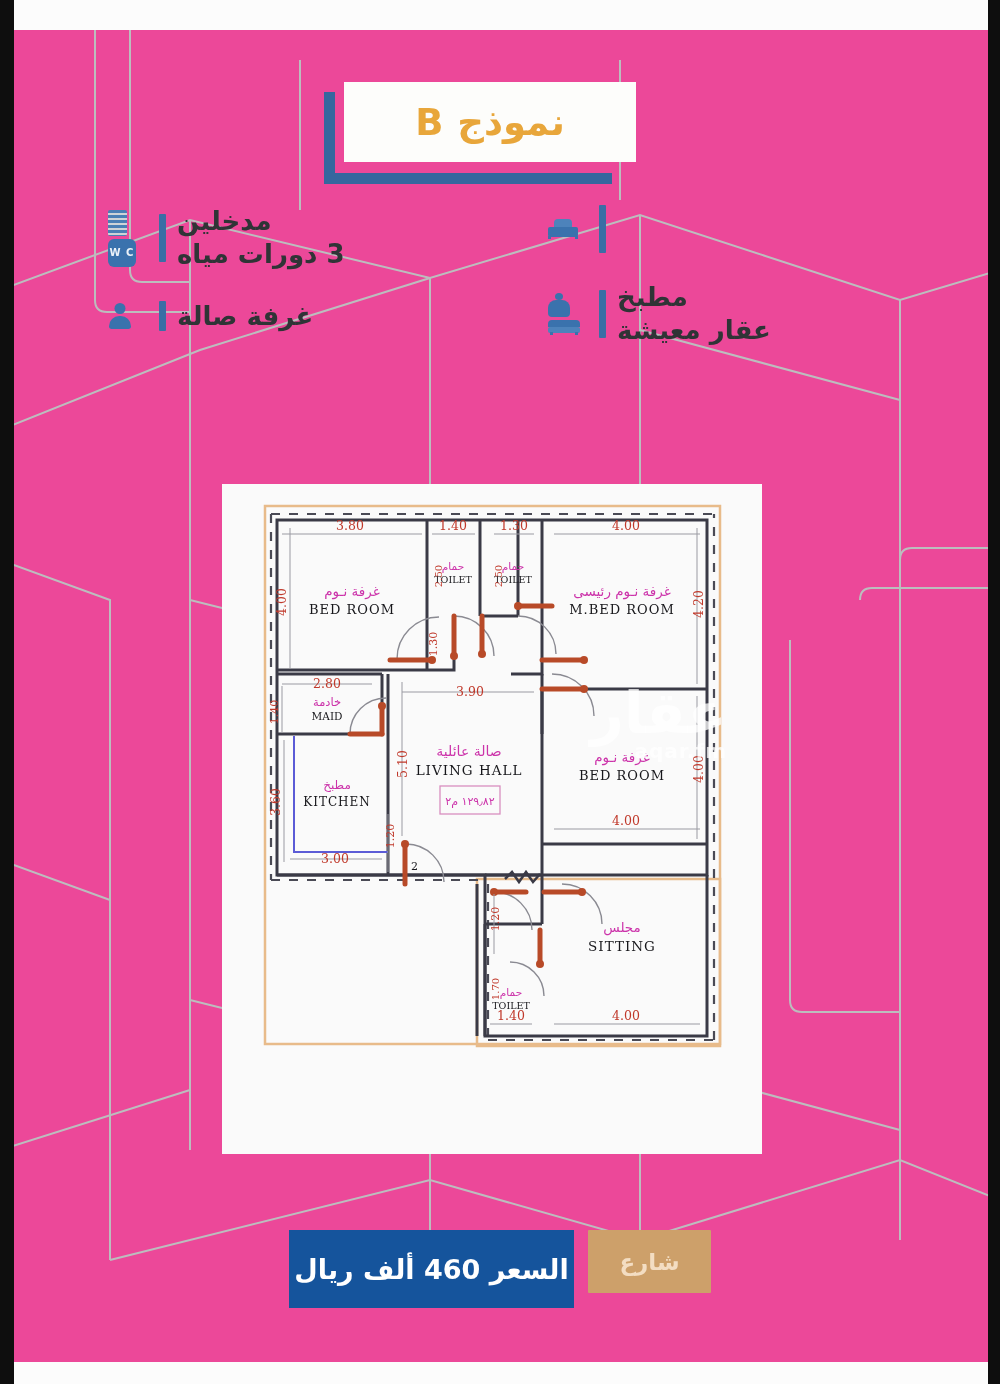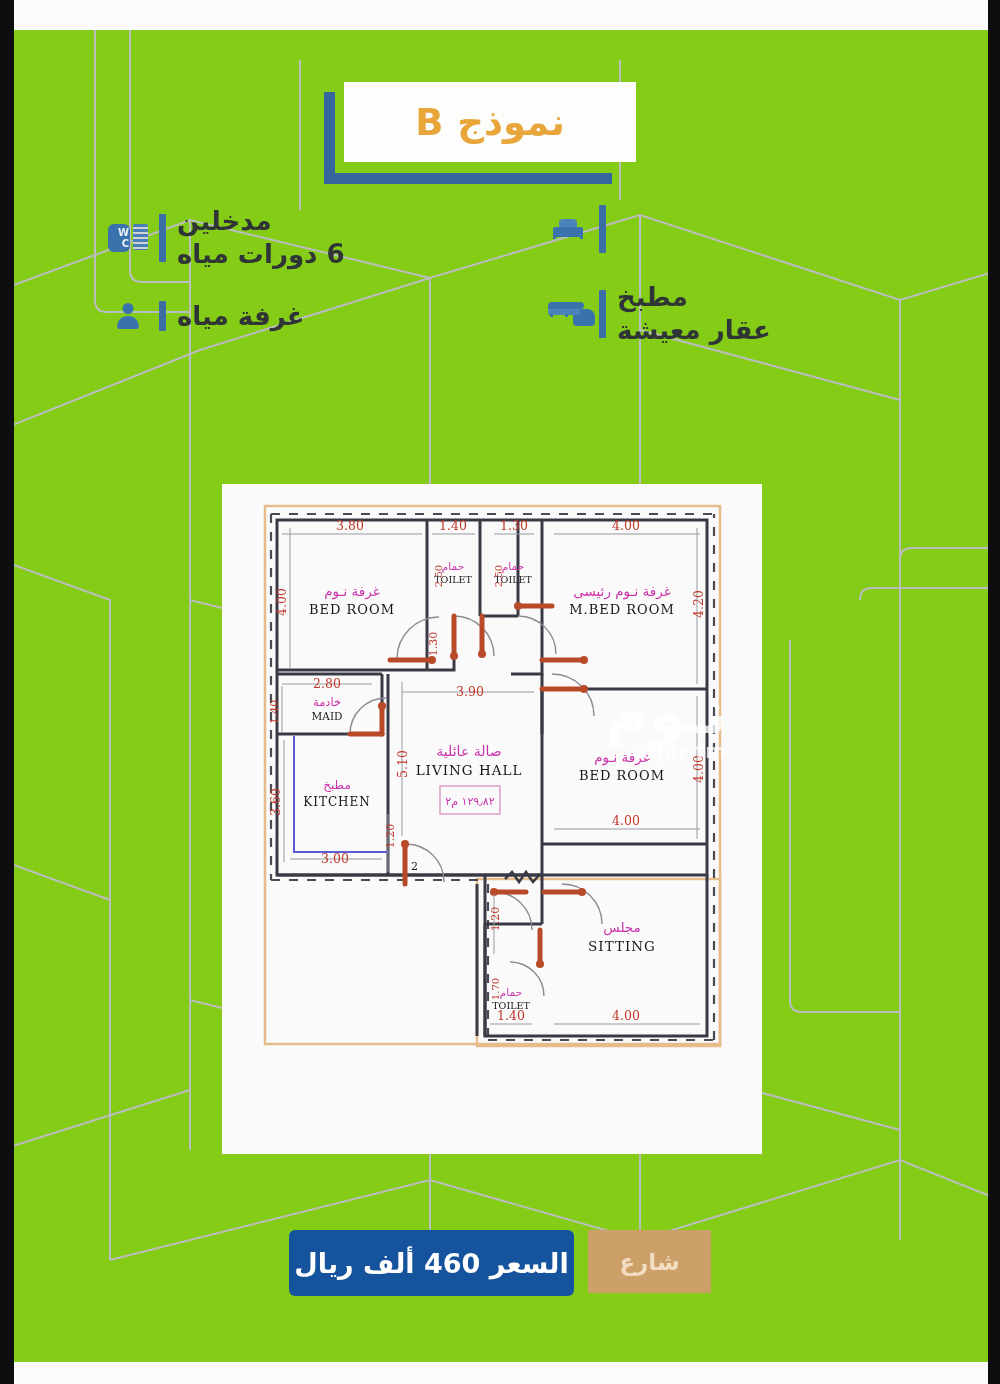--- a/index.html
+++ b/index.html
@@ -4,21 +4,21 @@
 <style>
   html,body{margin:0;padding:0;}
   body{
     width:1000px;height:1384px;
     background:#111;
     font-family:"DejaVu Sans","Liberation Sans",sans-serif;
     overflow:hidden;
   }
   .stage{
     position:absolute;left:0;top:0;width:1000px;height:1384px;
-    background:#84cc16;
+    background:#ec4899;
     overflow:hidden;
   }
   
   .edge-left{position:absolute;left:0;top:0;width:14px;height:1384px;background:#0e0e0e;z-index:40;}
   .edge-right{position:absolute;right:0;top:0;width:12px;height:1384px;background:#0e0e0e;z-index:40;}
   .edge-top{position:absolute;left:14px;top:0;width:974px;height:30px;background:#fcfcfc;z-index:30;}
   .edge-bottom{position:absolute;left:14px;bottom:0;width:974px;height:22px;background:#fcfcfc;z-index:30;}
 
   
   .bg-art{position:absolute;left:0;top:0;width:1000px;height:1384px;z-index:1;}
@@ -43,21 +43,21 @@
   .features{position:absolute;left:0;top:205px;width:1000px;height:250px;z-index:10;}
   .feat-col{position:absolute;}
   .feat-col.right{left:548px;top:0;width:270px;}
   .feat-col.left{left:108px;top:0;width:270px;}
 
   .feat{
     display:flex;flex-direction:row-reverse;align-items:center;justify-content:flex-start;
     gap:11px;margin-bottom:28px;
   }
   .feat-ico{
-    width:40px;min-width:40px;display:flex;flex-direction:row;align-items:flex-start;
+    width:40px;min-width:40px;display:flex;flex-direction:column;align-items:flex-end;
     justify-content:center;gap:3px;
   }
   .feat-bar{width:7px;height:48px;background:#3a6ea5;border-radius:1px;}
   .feat-txt{
     text-align:left;color:#2f3436;font-size:26px;line-height:1.28;
     font-weight:600;flex:1;
   }
   .feat-txt .l1,.feat-txt .l2{display:block;white-space:nowrap;}
   .feat.single .feat-bar{height:30px;}
   .feat.single .feat-ico{gap:0;}
@@ -95,21 +95,21 @@
   .plan-card{position:absolute;left:222px;top:484px;width:540px;height:670px;background:#fafafa;z-index:10;}
   .plan-svg{position:absolute;left:0;top:0;width:540px;height:670px;}
   .wm{position:absolute;left:275px;top:195px;width:230px;height:110px;
       color:rgba(255,255,255,0.75);font-size:58px;font-weight:700;z-index:2;pointer-events:none;}
   .wm .sub{font-size:20px;letter-spacing:1px;margin-top:-8px;}
 
   
   .btn-row{position:absolute;left:0;top:1230px;width:1000px;height:80px;z-index:10;
     display:flex;flex-direction:row-reverse;justify-content:center;align-items:flex-start;gap:14px;}
   .btn-price{
-    width:285px;height:66px;background:#15549c;color:#ffffff;border-radius:6px;
+    width:285px;height:78px;background:#15549c;color:#ffffff;border-radius:0;
     display:flex;align-items:center;justify-content:center;font-size:27px;font-weight:700;
   }
   .btn-street{
     width:123px;height:63px;background:#cda06a;color:#f3ddc2;border-radius:1px;
     display:flex;align-items:center;justify-content:center;font-size:23px;font-weight:600;
   }
 </style>
 </head>
 <body>
 
@@ -192,43 +192,43 @@
 
     <div class="feat-col left">
       <div class="feat">
         <div class="feat-ico">
           <div class="ic-door"></div>
           <div class="ic-wc">W C</div>
         </div>
         <div class="feat-bar"></div>
         <div class="feat-txt">
           <span class="l1">مدخلين</span>
-          <span class="l2">6 دورات مياه</span>
+          <span class="l2">3 دورات مياه</span>
         </div>
       </div>
 
 
       <div class="feat single">
         <div class="feat-ico">
           <div class="ic-person">
               <div class="head"></div>
               <div class="body"></div>
             </div>
         </div>
         <div class="feat-bar"></div>
         <div class="feat-txt">
-          <span class="l1">غرفة مياه</span>
+          <span class="l1">غرفة صالة</span>
         </div>
       </div>
     </div>
   </div>
 
   <div class="plan-card">
     <div class="wm">
-      <span>نـوم</span>
+      <span>عقار</span>
       <div class="sub">aqar.fm</div>
     </div>
 
     <svg class="plan-svg" viewBox="0 0 540 670">
 
       <rect x="43" y="22" width="455" height="538" fill="none" stroke="#e8bb8a" stroke-width="2.5"></rect>
       <rect x="255" y="395" width="243" height="167" fill="none" stroke="#e8bb8a" stroke-width="2.5"></rect>
 
       <g stroke="#4a4a55" stroke-width="2.2" stroke-dasharray="9 9" fill="none">
         <path d="M49 30 L49 396"></path>

